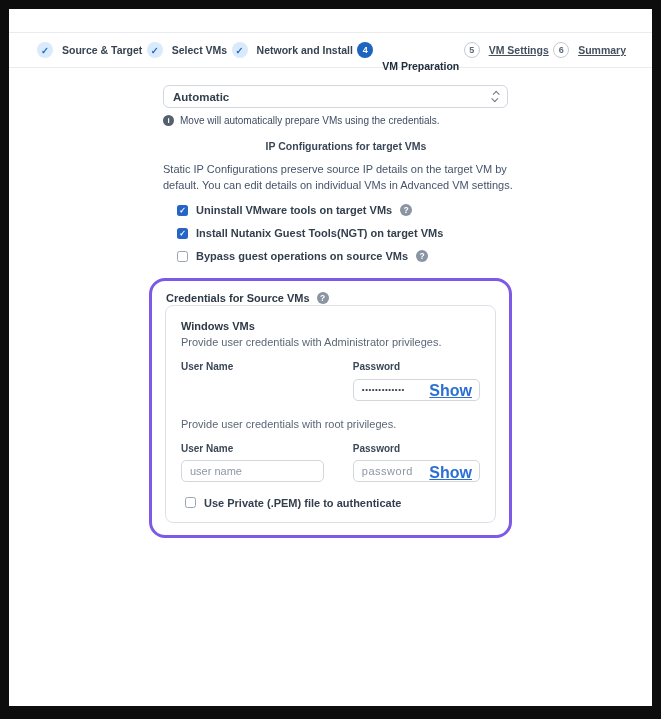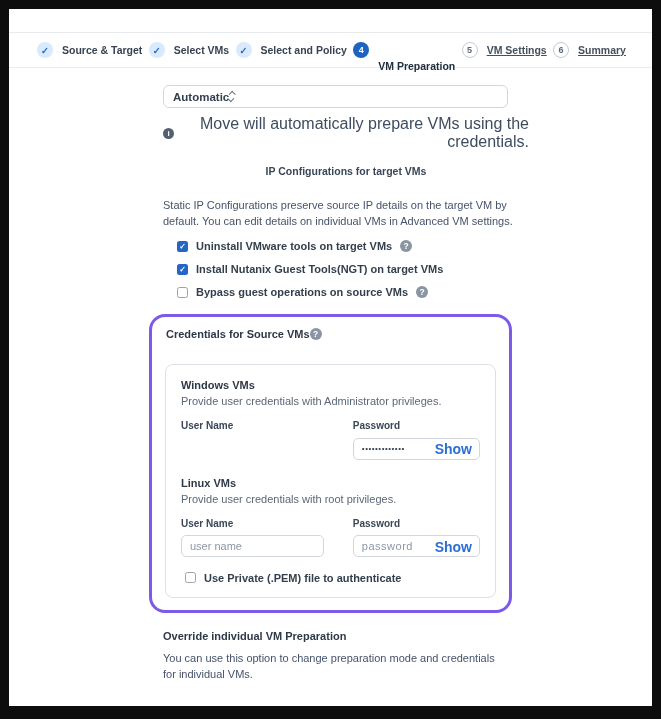--- a/index.html
+++ b/index.html
@@ -30,42 +30,42 @@
   .step-label { font-size:10.5px; color:#374351; font-weight:600; }
   .step.active .step-label { font-weight:bold; color:#222e3c;margin-top:32px; }
   .step.todo .step-label { font-weight:600; color:#45505e;text-decoration:underline; }
 
   
   .content { padding:17px 0 0 154px; width:520px; }
 
   .field-label { font-size:10.5px; font-weight:bold; color:#3b4757; margin-bottom:7px; }
   .select {
     width:345px; height:23px; border:1px solid #d3d7dd; border-radius:6px;
-    display:flex; align-items:center; justify-content:flex-start;
+    display:flex; align-items:center; justify-content:space-between;
     padding:0 9px; background:#fff; cursor:pointer;
   }
   .select .sel-val { font-size:11.5px; font-weight:bold; color:#333f4d; }
   .caret { display:flex; flex-direction:column; align-items:center; gap:1px; }
   .caret i {
     display:block; width:5px; height:5px; border:solid #6b7684; border-width:1.5px 1.5px 0 0;
   }
   .caret i.up { transform:rotate(-45deg) translateY(1px); }
   .caret i.dn { transform:rotate(135deg) translateY(1px); }
 
   .info-row { display:flex; align-items:center; gap:6px; margin-top:7px; }
   .info-icon {
     width:11px; height:11px; border-radius:50%; background:#55606e; color:#fff;
     font-size:8px; font-weight:bold; display:flex; align-items:center; justify-content:center;
     font-style:normal; flex:0 0 auto;
   }
-  .info-text { font-size:16px; color:#3e4c60;text-align:right; }
+  .info-text { font-size:10px; color:#3e4c60;text-align:right; }
 
   .section-title { font-size:11.5px; font-weight:bold; color:#2e3947; }
 
-  .note { font-size:11px; color:#46536a; line-height:16px; margin-top:20px; }
+  .note { font-size:11px; color:#46536a; line-height:16px; margin-top:9px; }
 
   .cb-row { display:flex; align-items:center; gap:8px; margin-top:11px; padding-left:14px; }
   .checkbox {
     width:11px; height:11px; border-radius:2.5px; flex:0 0 auto;
     display:flex; align-items:center; justify-content:center;
   }
   .checkbox.checked { background:#2465c5; color:#fff; font-size:8px; font-weight:bold; }
   .checkbox.unchecked { background:#fff; border:1px solid #9aa3af; }
   .cb-label { font-size:11px; font-weight:bold; color:#333f4d; }
   .help-icon {
@@ -73,39 +73,39 @@
     font-size:8.5px; font-weight:bold; display:flex; align-items:center; justify-content:center;
     flex:0 0 auto; cursor:pointer;
   }
 
   
   .cred-outline {
     margin:16px 0 0 -14px; width:363px;
     border:3.5px solid #7d59e8; border-radius:16px;
     padding:11px 13px 12px 13px; background:#fff;
   }
-  .cred-head { display:flex; align-items:center; padding-left:1px; }
+  .cred-head { display:flex; align-items:center; gap:7px; padding-left:1px; }
   .cred-card {
-    margin-top:24px; border:1px solid #dde1e7; border-radius:8px;
+    margin-top:1px; border:1px solid #dde1e7; border-radius:8px;
     padding:14px 15px 13px 15px; background:#fff;
   }
   .cred-sub { font-size:11px; color:#5b6776; margin-top:4px; }
   .cred-cols { display:flex; gap:29px; margin-top:13px; }
   .cred-col-label { font-size:10px; font-weight:bold; color:#3b4757; margin-bottom:6px; }
   .text-input {
     height:22px; border:1px solid #d3d7dd; border-radius:5px; background:#fff;
     font-size:11px; color:#333f4d; padding:0 8px; width:100%;
     font-family:"Liberation Sans", sans-serif; outline:none;
   }
   .text-input::placeholder { color:#8d97a4; }
   .pw-wrap { position:relative; }
   .pw-wrap .text-input { padding-right:38px; letter-spacing:0.5px; }
   .show-link {
-    position:absolute; right:8px; top:4px; font-size:14px; font-weight:bold;
-    color:#2b6fd4; cursor:pointer;
+    position:absolute; right:8px; top:4px; font-size:16px; font-weight:bold;
+    color:#2b6fd4; text-decoration:underline; cursor:pointer;
   }
   .col-user { width:146px; }
   .col-pass { width:130px; }
   .linux-block { margin-top:17px; }
   .pem-row { margin-top:15px; padding-left:4px; }
 
   
   .override { margin-top:17px; }
   .override .note { margin-top:8px; }
 </style>
@@ -120,21 +120,21 @@
     <div class="step done">
       <span class="step-badge done">✓</span>
       <span class="step-label">Source &amp; Target</span>
     </div>
     <div class="step done">
       <span class="step-badge done">✓</span>
       <span class="step-label">Select VMs</span>
     </div>
     <div class="step done">
       <span class="step-badge done">✓</span>
-      <span class="step-label">Select and Policy</span>
+      <span class="step-label">Network and Install</span>
     </div>
     <div class="step active">
       <span class="step-badge active">4</span>
       <span class="step-label">VM Preparation</span>
     </div>
     <div class="step todo">
       <span class="step-badge todo">5</span>
       <span class="step-label">VM Settings</span>
     </div>
     <div class="step todo">
@@ -192,21 +192,20 @@
           <div class="col-pass">
             <div class="cred-col-label">Password</div>
             <div class="pw-wrap">
               <input class="text-input" type="text" style="font-size: 8px;" value="•••••••••••••">
               <span class="show-link">Show</span>
             </div>
           </div>
         </div>
 
         <div class="linux-block">
-          <div class="section-title" style="font-size:11px;">Linux VMs</div>
           <div class="cred-sub">Provide user credentials with root privileges.</div>
           <div class="cred-cols">
             <div class="col-user">
               <div class="cred-col-label">User Name</div>
               <input class="text-input" type="text" placeholder="user name" style="">
             </div>
             <div class="col-pass">
               <div class="cred-col-label">Password</div>
               <div class="pw-wrap">
                 <input class="text-input" type="text" placeholder="password" style="">
@@ -216,20 +215,15 @@
           </div>
         </div>
 
         <div class="cb-row pem-row">
           <span class="checkbox unchecked"></span>
           <span class="cb-label" style="font-weight:600;">Use Private (.PEM) file to authenticate</span>
         </div>
       </div>
     </div>
 
-    <div class="override">
-      <div class="section-title" style="font-size:11px;">Override individual VM Preparation</div>
-      <div class="note" style="width:340px;">You can use this option to change preparation mode and credentials for individual VMs.</div>
-
-    </div>
 
   </div>
 </div>
 
 </body></html>

